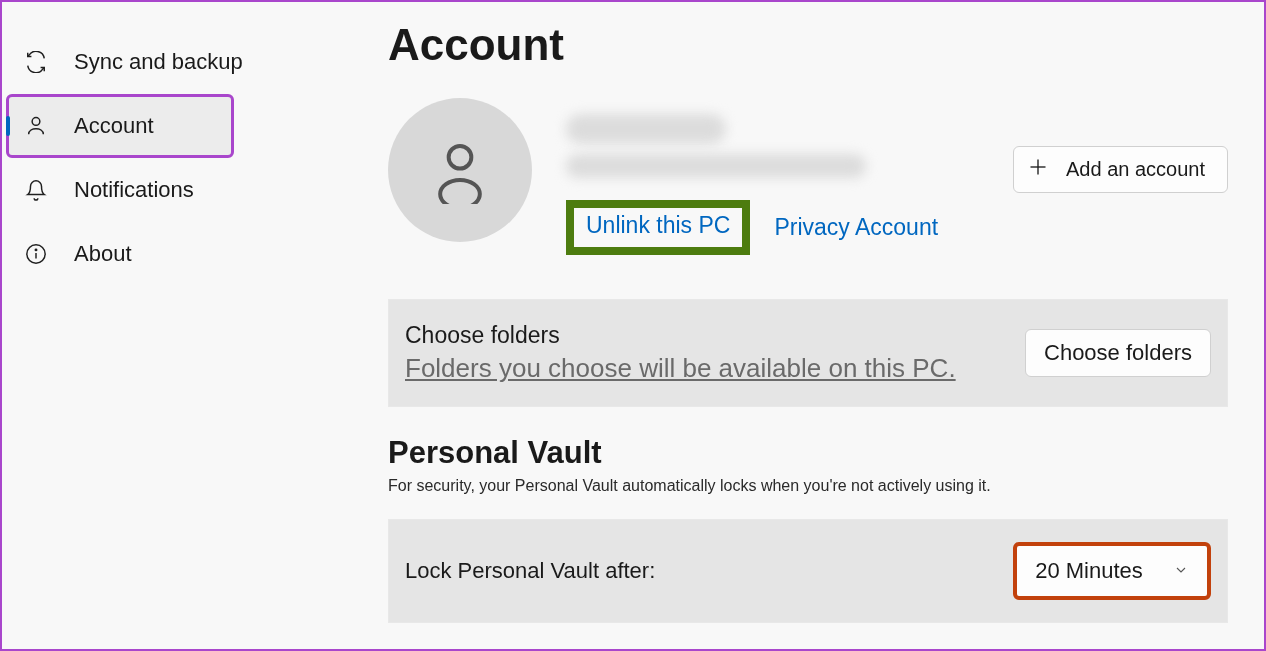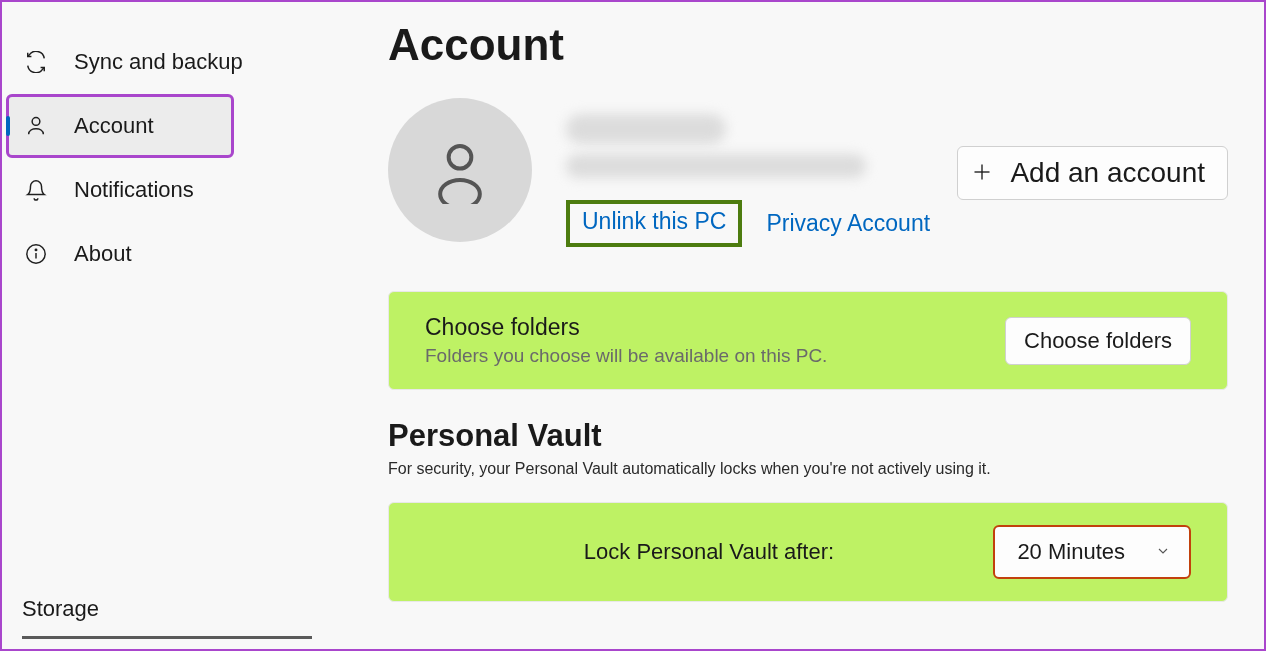--- a/index.html
+++ b/index.html
@@ -129,58 +129,59 @@
       display: flex;
       align-items: center;
       gap: 24px;
     }
     .link {
       font-size: 23px;
       color: #0067c0;
       cursor: pointer;
     }
     .unlink-box {
-      border: 4px solid #4d7c0f;
+      border: 8px solid #4d7c0f;
       padding: 4px 12px 8px 12px;
     }
     .add-account-btn {
       margin-top: 48px;
       margin-left: auto;
       background: #fdfdfd;
       border: 1px solid #d0d0d0;
       border-radius: 6px;
       padding: 10px 22px 10px 14px;
-      font-size: 28px;
+      font-size: 20px;
       color: #1a1a1a;
       cursor: pointer;
       display: flex;
       align-items: center;
       gap: 18px;
     }
     .card {
-      background: #bef264;
+      background: #e5e5e5;
       border: 1px solid #e8e8e8;
-      border-radius: 6px;
-      padding: 22px 36px;
+      border-radius: 0;
+      padding: 22px 16px;
       display: flex;
       align-items: center;
       justify-content: space-between;
       margin-bottom: 28px;
     }
     .card-left {
       flex: 1;
     }
     .card-title {
       font-size: 23px;
       color: #1a1a1a;
       margin-bottom: 4px;
     }
     .card-subtitle {
-      font-size: 19px;
+      font-size: 26px;
       color: #6a6a6a;
+      text-decoration: underline;
     }
     .card-button {
       background: #fdfdfd;
       border: 1px solid #d0d0d0;
       border-radius: 6px;
       padding: 10px 18px;
       font-size: 22px;
       color: #1a1a1a;
       cursor: pointer;
     }
@@ -190,39 +191,38 @@
       color: #1a1a1a;
       margin-bottom: 6px;
     }
     .section-desc {
       font-size: 16px;
       color: #2a2a2a;
       margin-bottom: 24px;
     }
     .dropdown {
       background: #fdfdfd;
-      border: 2px solid #c2410c;
+      border: 4px solid #c2410c;
       border-radius: 6px;
       padding: 12px 18px;
       font-size: 22px;
       color: #1a1a1a;
       cursor: pointer;
       display: flex;
       align-items: center;
       gap: 30px;
       min-width: 198px;
-      justify-content: flex-end;
+      justify-content: center;
     }
     .card-lock {
       margin-bottom: 0;
     }
     .card-lock .card-title {
       font-size: 22px;
       margin-bottom: 0;
-      text-align: center;
     }
   </style>
 </head>
 <body>
 
 <div class="sidebar">
   <div class="sidebar-item">
     <span class="sidebar-icon">
       <svg width="22" height="22" viewBox="0 0 24 24" fill="none" stroke="currentColor" stroke-width="1.6">
         <path d="M21 8a9 9 0 0 0-16.5-3.5L3 6"></path>
@@ -258,24 +258,20 @@
     <span class="sidebar-icon">
       <svg width="22" height="22" viewBox="0 0 24 24" fill="none" stroke="currentColor" stroke-width="1.6">
         <circle cx="12" cy="12" r="10"></circle>
         <line x1="12" y1="11" x2="12" y2="17"></line>
         <circle cx="12" cy="7.5" r="0.8" fill="currentColor"></circle>
       </svg>
     </span>
     <span class="sidebar-label">About</span>
   </div>
 
-  <div class="storage-section">
-    <div class="storage-title">Storage</div>
-    <div class="storage-bar"></div>
-  </div>
 </div>
 
 <div class="main">
   <h1 class="page-title">Account</h1>
 
   <div class="account-header">
     <div class="avatar">
       <svg width="68" height="68" viewBox="0 0 24 24" fill="none" stroke="#555" stroke-width="1.4">
         <circle cx="12" cy="7.5" r="4"></circle>
         <path d="M5 20.5 A7 5 0 0 1 19 20.5 A7 5 0 0 1 5 20.5 Z"></path>

